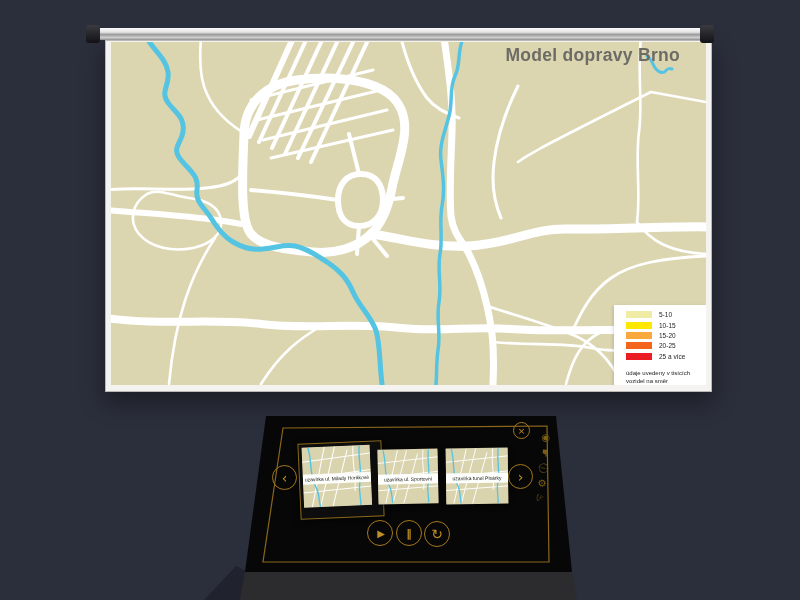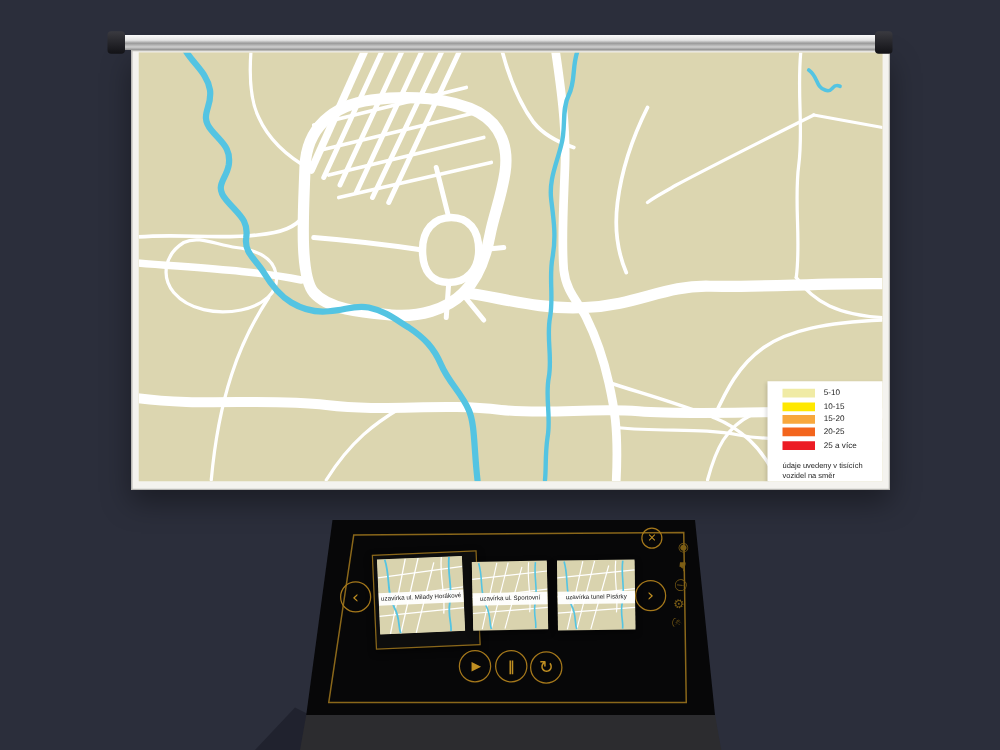--- a/index.html
+++ b/index.html
@@ -108,20 +108,21 @@
         <path d="M 272,158 L 292,156" stroke-width="4"></path>
         <path d="M 258,192 L 276,214" stroke-width="4"></path>
       </g>
       <g stroke="#54c4e2" fill="none" stroke-linecap="round" stroke-linejoin="round">
         <path d="M 36,-4 C 42,8 55,16 57,30 C 59,44 48,50 58,62 C 66,72 74,76 72,90 C 70,102 60,106 70,118 C 80,130 88,134 86,148 C 84,160 94,166 100,176 C 106,186 112,194 122,200 C 132,206 142,208 152,207 C 166,206 172,202 184,204 C 198,207 206,214 216,220 C 228,228 236,236 242,250 C 248,264 258,272 264,286 C 269,297 268,316 271,342" stroke-width="5"></path>
         <path d="M 352,-4 C 346,10 350,22 344,34 C 338,46 342,60 338,74 C 334,90 328,102 330,118 C 332,134 334,148 331,164 C 328,180 332,196 329,212 C 326,228 331,244 328,260 C 325,276 330,292 327,308 C 325,322 326,332 325,342" stroke-width="3.5"></path>
         <path d="M 536,14 C 544,20 541,27 549,30 C 556,33 554,24 561,27" stroke-width="3"></path>
       </g>
     </svg>
 
+    <div class="map-title">Model dopravy Brno</div>
 
     <div class="legend">
       <div class="legend-row">
         <div class="swatch" style="background-color: rgb(240, 235, 165);"></div>
         <div class="legend-label">5-10</div>
       </div>
       <div class="legend-row">
         <div class="swatch" style="background-color: rgb(255, 232, 0);"></div>
         <div class="legend-label">10-15</div>
       </div>

